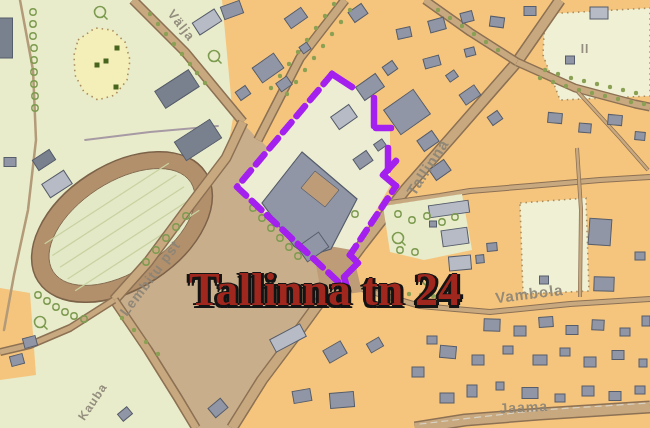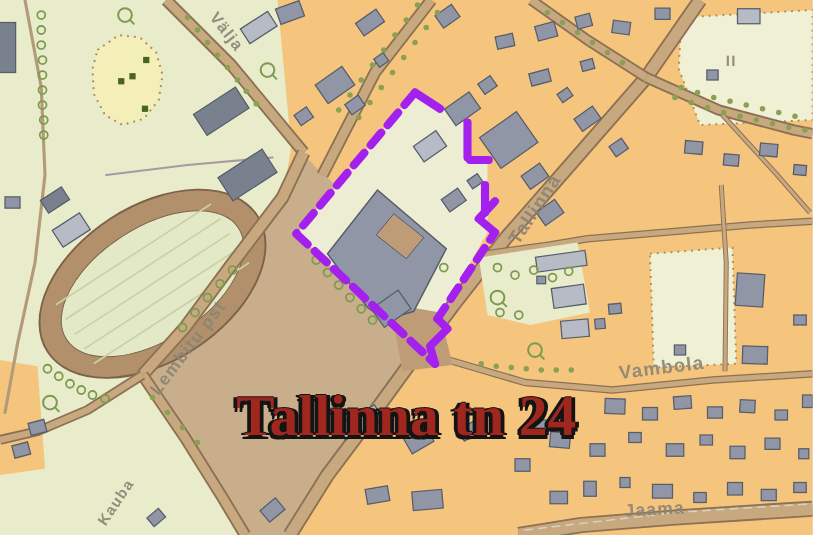--- a/index.html
+++ b/index.html
@@ -1,21 +1,21 @@
 <!DOCTYPE html>
 <html><head>
 <meta charset="utf-8">
 <style>
   html,body{margin:0;padding:0;background:#ddd;}
   #stage{position:relative;width:650px;height:428px;overflow:hidden;font-family:"Liberation Sans",sans-serif;}
   #map-svg{position:absolute;left:0;top:0;}
   .title-line{position:absolute;left:0;width:650px;text-align:center;
     font-family:"Liberation Serif",serif;font-weight:bold;line-height:1;
     pointer-events:none;white-space:nowrap;}
-  #title1{top:267px;font-size:46px;margin-top:43px;}
+  #title1{top:267px;font-size:46px;}
   #title2{top:314px;font-size:52px;letter-spacing:0px;}
   .title-line{color:#a0271e;
     text-shadow:2px 3px 0 #141414,-2px 3px 0 #141414,3px 0 0 #141414,-3px 0 0 #141414,0 -1px 0 #141414;}
 </style>
 </head>
 <body>
 
 <div id="stage">
   <svg id="map-svg" width="650" height="428" viewBox="0 0 650 428">
       <rect x="0" y="0" width="650" height="428" fill="#f5c57e"></rect>

